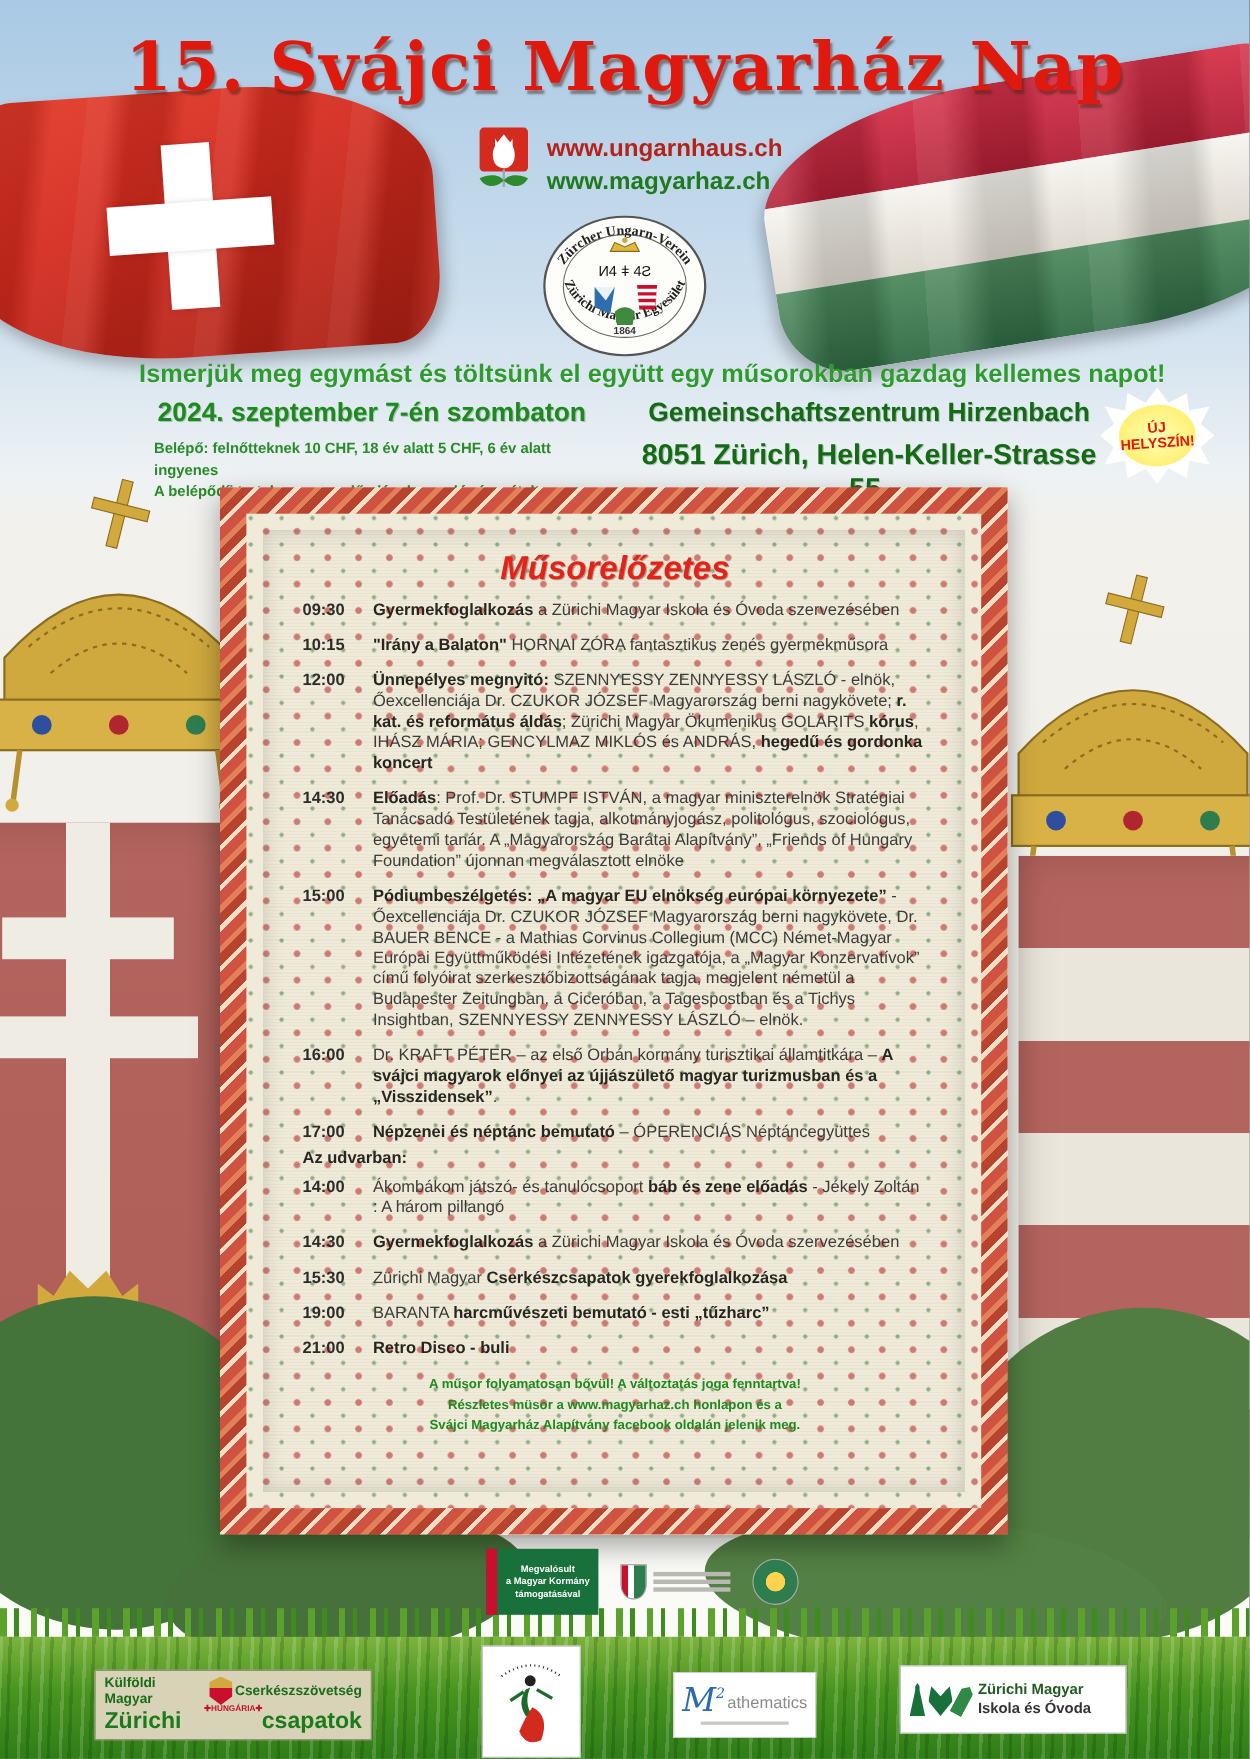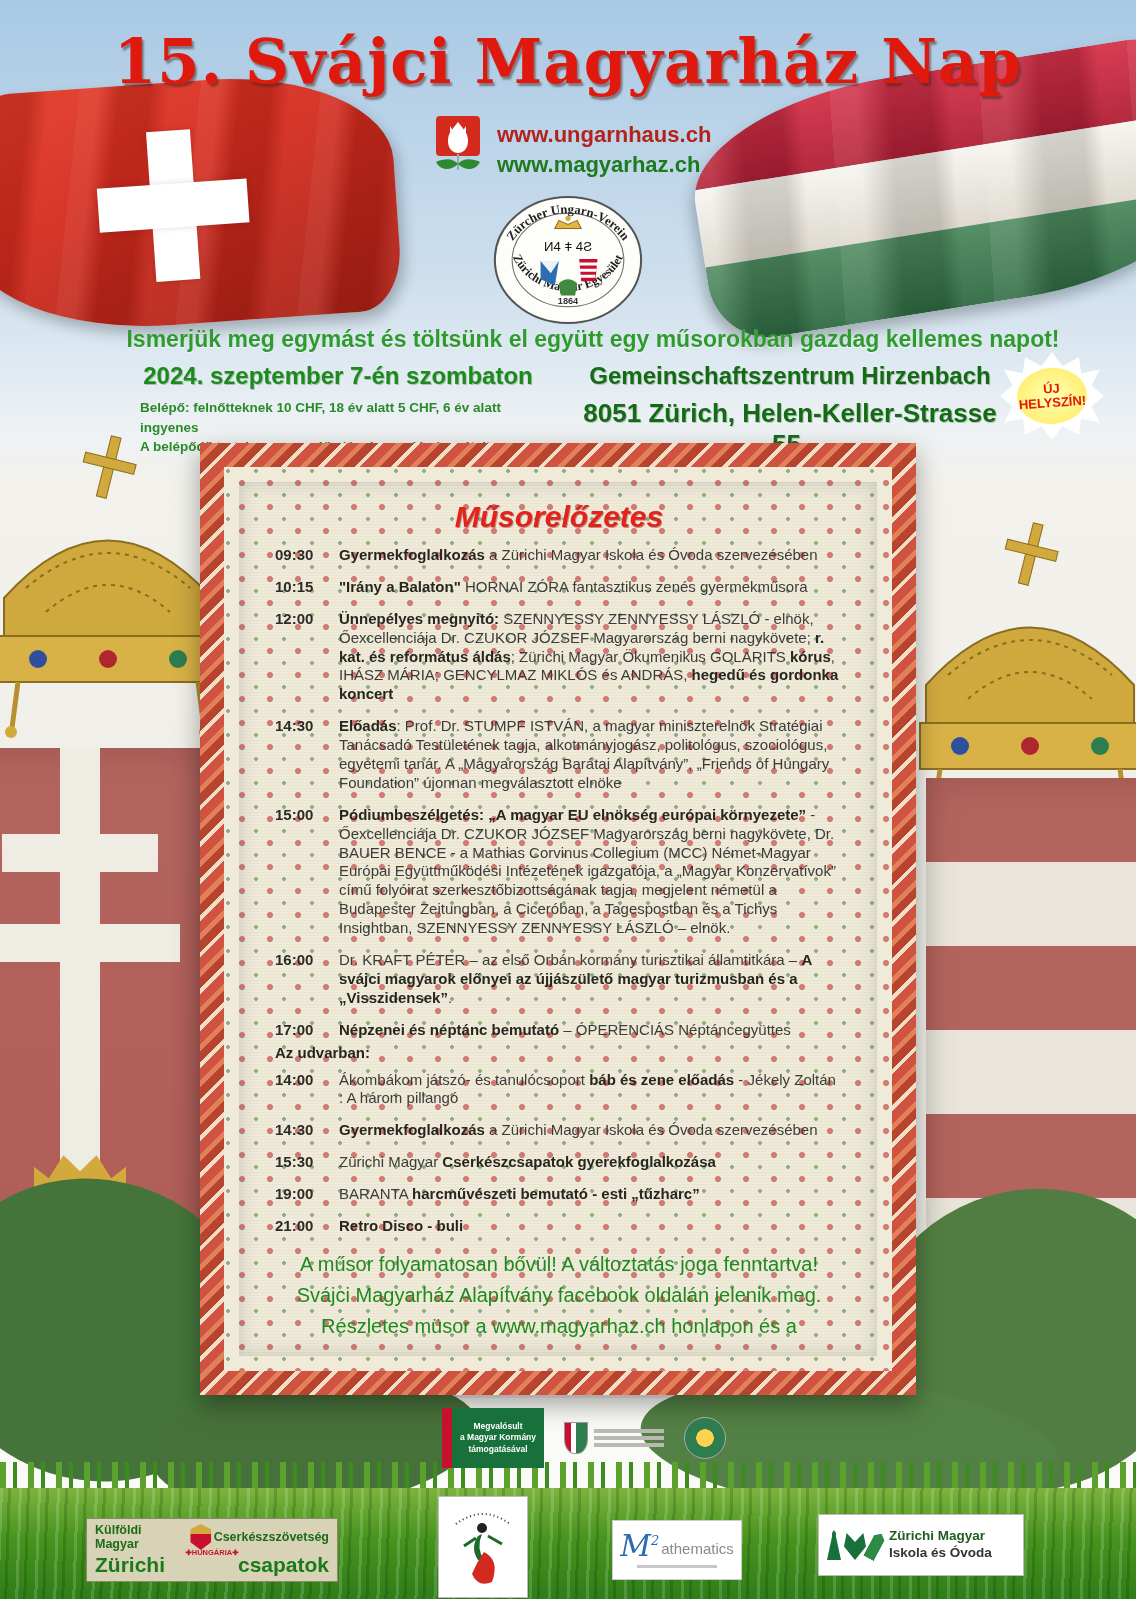--- a/index.html
+++ b/index.html
@@ -82,21 +82,21 @@
     background-image:repeating-linear-gradient(0deg,rgba(90,110,90,.05) 0 1px,transparent 1px 3px);
     box-shadow:inset 0 0 18px rgba(80,90,80,.25);overflow:hidden;}
   .prog-heading{text-align:center;font-size:30px;font-weight:bold;font-style:italic;color:#e2231a;
     text-shadow:1px 1px 0 rgba(120,20,10,.4);margin:2px 0 12px;}
   .prow{display:flex;gap:14px;margin-bottom:13px;color:#3b3b38;font-size:15px;line-height:1.26;}
   .ptime{flex:none;width:50px;font-weight:bold;color:#2b2b28;}
   .ptext{flex:1;}
   .bld{font-weight:bold;color:#26261f;}
   #main-list .prow:nth-child(7){margin-bottom:2px;}
   .yard-head{font-weight:bold;color:#26261f;font-size:15px;margin:4px 0 10px;}
-  .notes-green{margin-top:6px;text-align:center;color:#1e8a1e;font-weight:normal;font-size:20px;line-height:1.55;}
+  .notes-green{margin-top:6px;text-align:center;color:#1e8a1e;font-weight:bold;font-size:12px;line-height:1.55;}
   
   .midlogos{position:absolute;left:442px;top:1408px;z-index:6;display:flex;align-items:center;gap:20px;}
   .support-box{width:92px;height:60px;background:#18703a;border-left:10px solid #c8102e;
     display:flex;flex-direction:column;align-items:center;justify-content:center;color:#fff;
     font-size:8.5px;font-weight:bold;line-height:1.3;text-align:center;}
   .gov-logo{display:flex;align-items:center;gap:6px;}
   .gov-shield{width:22px;height:30px;background:linear-gradient(90deg,#c8102e 0 25%,#fff 25% 50%,#2e7d4f 50%);
     border:1px solid #999;border-radius:0 0 45% 45%;}
   .gov-lines div{width:70px;height:4px;background:#b9b9b4;margin:3px 0;}
   .grant-logo{width:40px;height:40px;border-radius:50%;background:radial-gradient(#ffd34d 30%,#2e7d4f 32%);border:1px solid #aaa;}
@@ -301,22 +301,22 @@
               <div class="ptime">19:00</div>
               <div class="ptext"><span>BARANTA </span><span class="bld">harcművészeti bemutató -  esti „tűzharc”</span></div>
             </div>
             <div class="prow">
               <div class="ptime">21:00</div>
               <div class="ptext"><span class="bld">Retro Disco - buli</span></div>
             </div>
           </div>
         <div class="notes-green">
             <div>A műsor folyamatosan bővül! A változtatás joga fenntartva!</div>
+            <div>Részletes müsor a www.magyarhaz.ch honlapon és a</div>
             <div>Svájci Magyarház Alapítvány facebook oldalán jelenik meg.</div>
-            <div>Részletes müsor a www.magyarhaz.ch honlapon és a</div>
           </div>
 
       </div>
     </div>
   </div>
 
   <div class="midlogos">
     <div class="support-box">
       <div>Megvalósult</div>
       <div>a Magyar Kormány</div>

